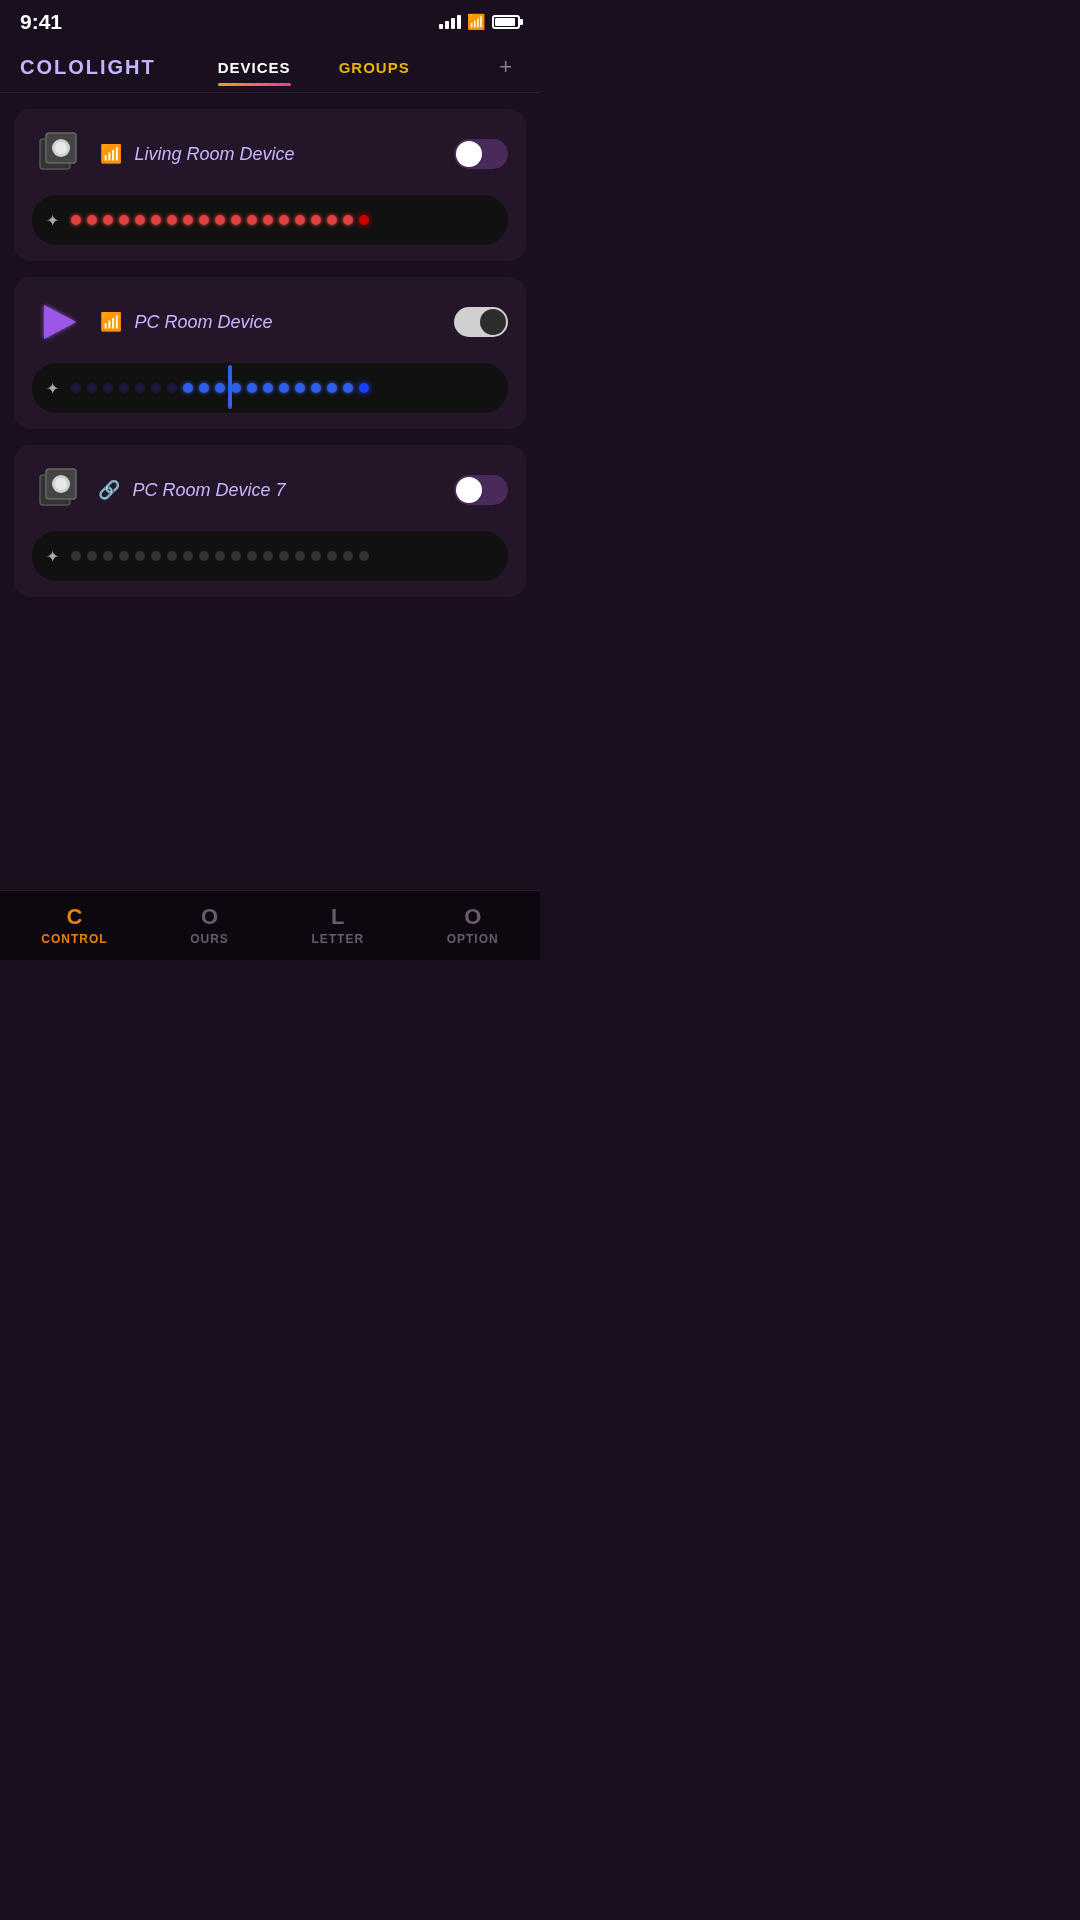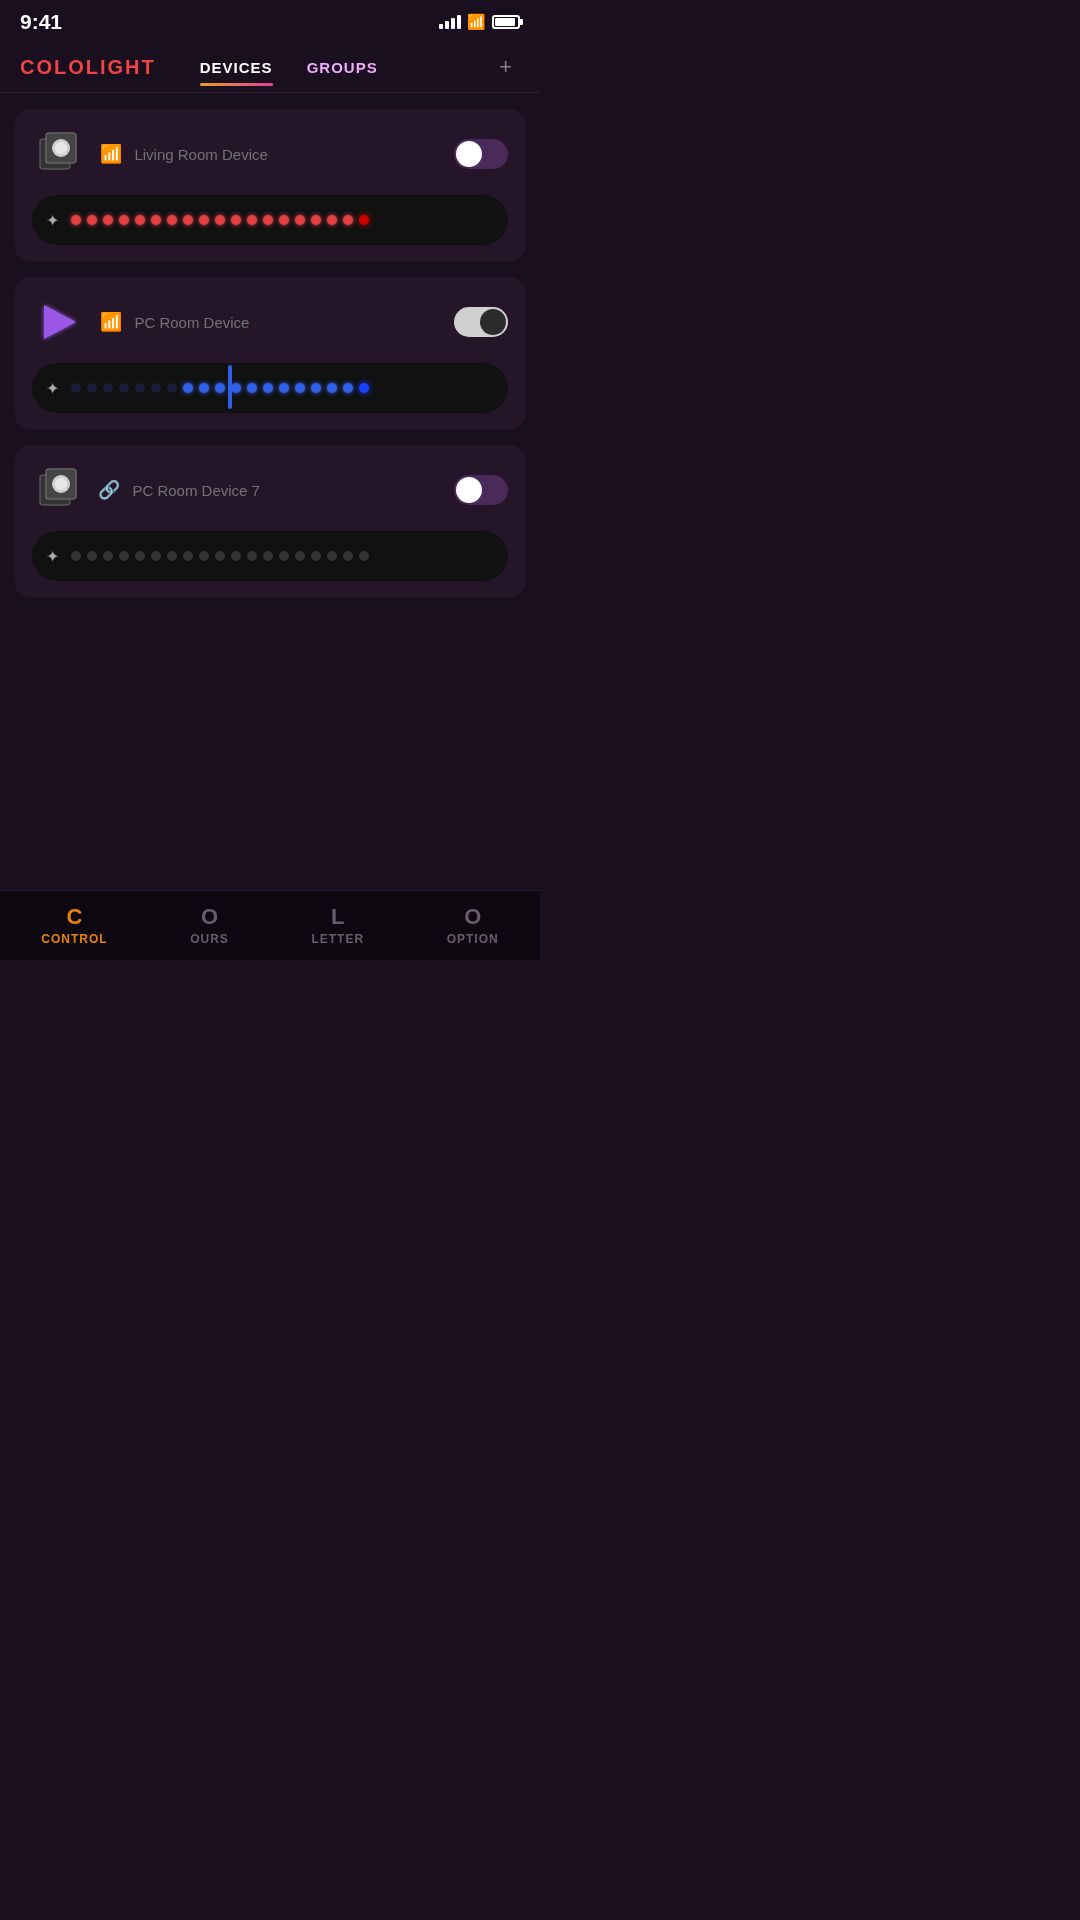--- a/index.html
+++ b/index.html
@@ -79,38 +79,38 @@
     .header {
       display: flex;
       align-items: center;
       padding: 10px 20px 0 20px;
       gap: 20px;
       background: #1a0f1f;
     }
     .app-logo {
       font-size: 20px;
       font-weight: 900;
-      color: #ef4444;
+      color: #c4b5fd;
       letter-spacing: 2px;
       text-transform: uppercase;
-      margin-right: 8px;
+      margin-right: 26px;
     }
     .nav-tabs {
       display: flex;
       align-items: flex-start;
-      gap: 2px;
+      gap: 16px;
       flex: 1;
     }
     .nav-tab {
       font-size: 15px;
       font-weight: 700;
       letter-spacing: 1px;
       text-transform: uppercase;
       padding: 8px 16px;
-      color: #f0abfc;
+      color: #eab308;
       cursor: pointer;
       position: relative;
     }
     .nav-tab.active {
       color: #fff;
     }
     .nav-tab.active::after {
       content: '';
       position: absolute;
       bottom: -2px;
@@ -185,24 +185,25 @@
       color: #ccc;
       font-size: 18px;
       margin-left: 2px;
     }
     .link-icon {
       color: #ccc;
       font-size: 18px;
     }
 
     .device-name {
-      font-size: 15px;
+      font-size: 18px;
       font-weight: 500;
-      color: #737373;
+      color: #c4b5fd;
       flex: 1;
+      font-style: italic;
     }
 
     
     .toggle {
       width: 54px;
       height: 30px;
       border-radius: 15px;
       position: relative;
       cursor: pointer;
       flex-shrink: 0;

